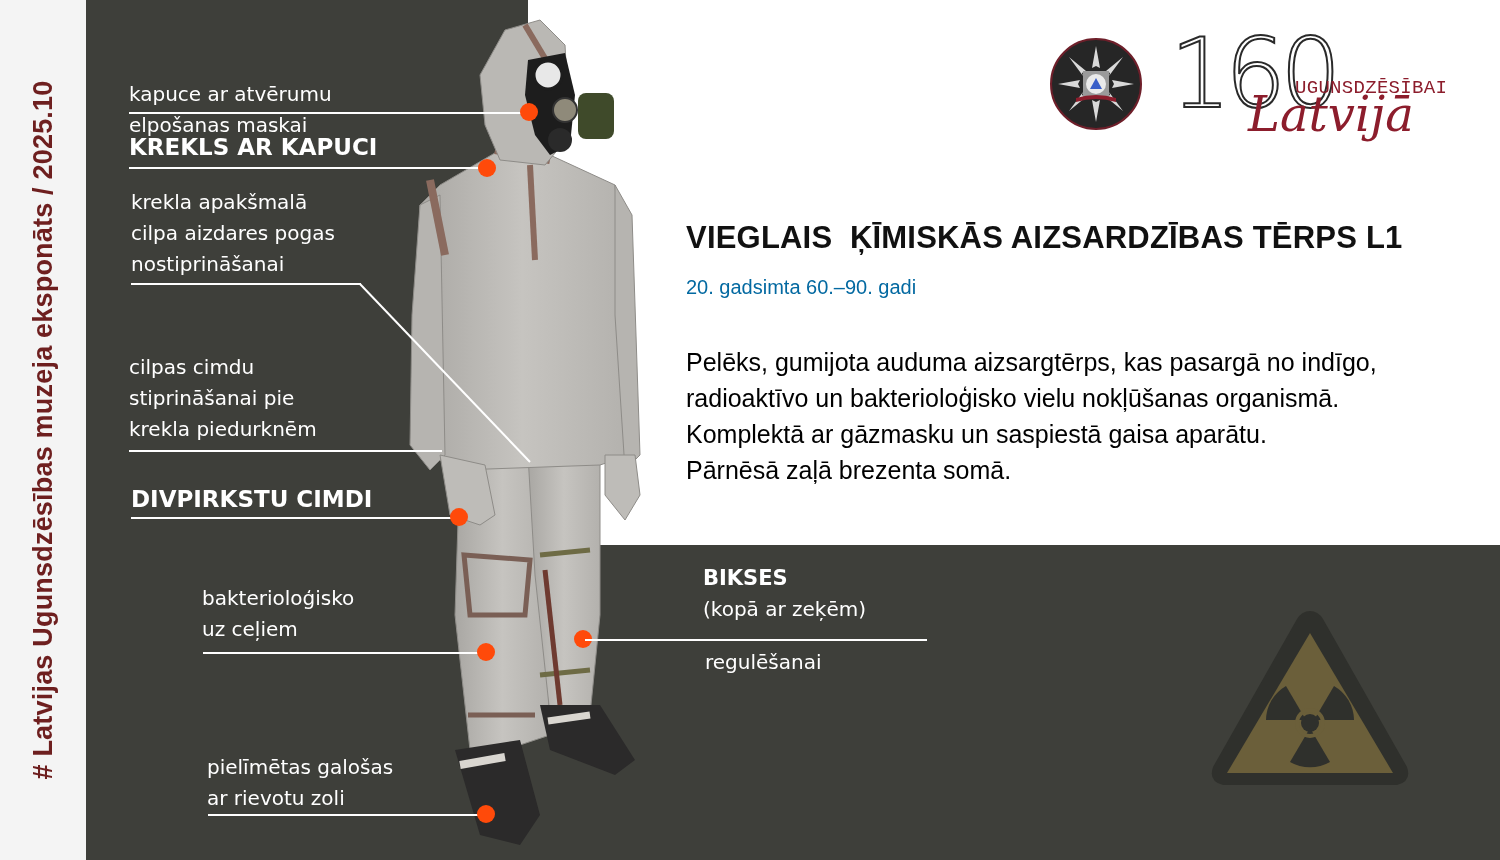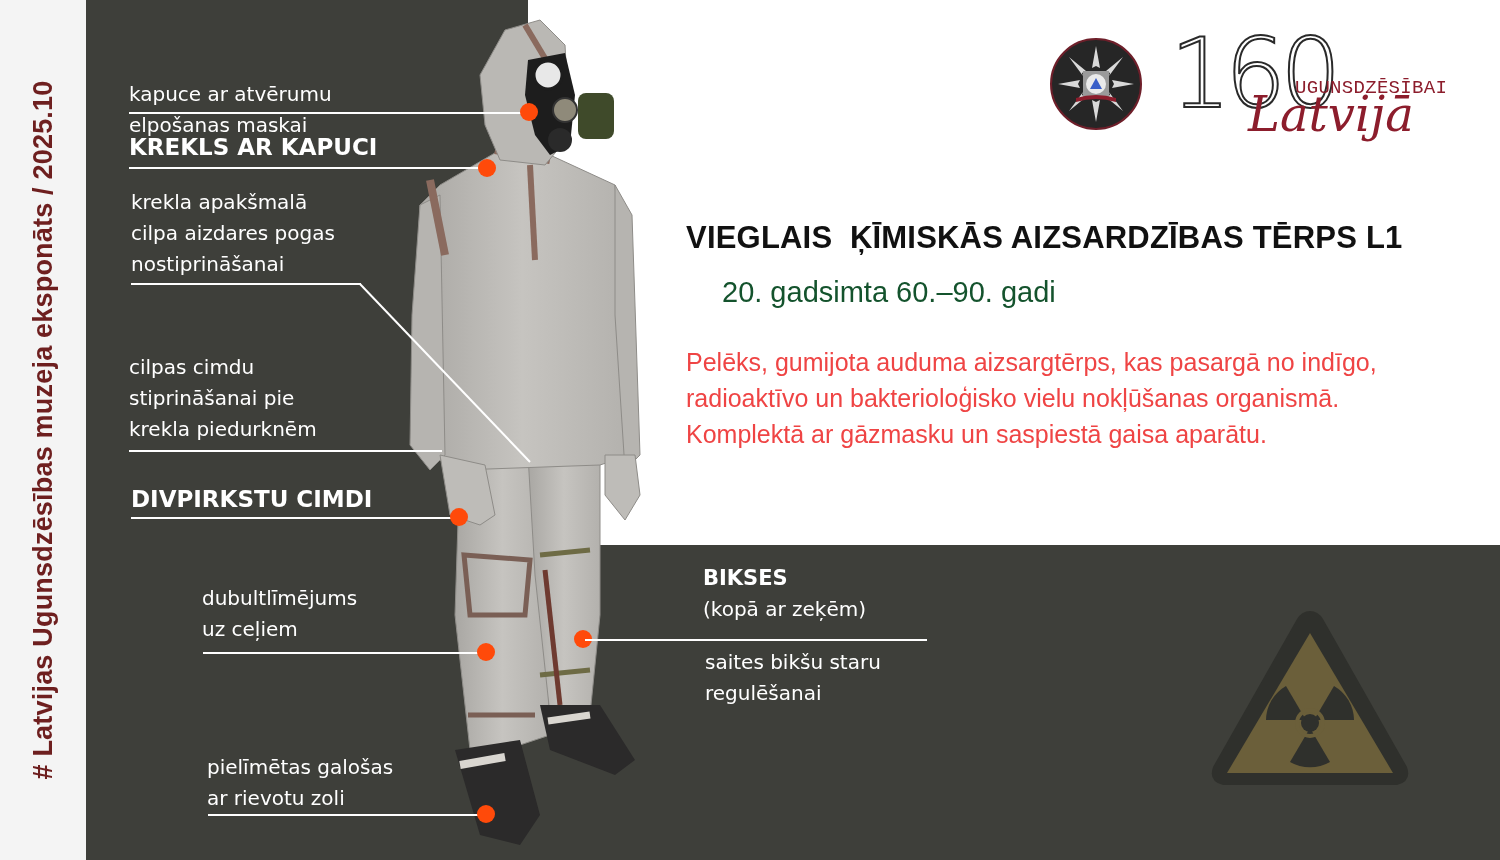--- a/index.html
+++ b/index.html
@@ -42,22 +42,22 @@
   .logo-160 .script {
     position: absolute; left: 78px; top: 52px;
     font-family: "DejaVu Serif", serif; font-style: italic; font-size: 48px; color: #8c1d2c; line-height: 1;
   }
 
   .title {
     position: absolute; left: 686px; top: 220px;
     font-family: "Liberation Sans", sans-serif; font-weight: bold; font-size: 31px;
     color: #111111; white-space: pre; letter-spacing: 0.2px;
   }
-  .subtitle { position: absolute; left: 686px; top: 276px; font-family: "Liberation Sans", sans-serif; font-size: 29px; color: #14532d; margin-left: 36px; }
-  .desc { position: absolute; left: 686px; top: 344px; font-family: "Liberation Sans", sans-serif; font-size: 25px; line-height: 36px; color: #ef4444; }
+  .subtitle { position: absolute; left: 686px; top: 276px; font-family: "Liberation Sans", sans-serif; font-size: 20px; color: #0369a1; }
+  .desc { position: absolute; left: 686px; top: 344px; font-family: "Liberation Sans", sans-serif; font-size: 25px; line-height: 36px; color: #000000; }
   .desc div { white-space: nowrap; }
 
   .hazard { position: absolute; left: 1205px; top: 603px; width: 210px; height: 190px; }
 </style>
 </head>
 <body>
 
 <div class="side-strip">
   <div class="side-text"># Latvijas Ugunsdzēsības muzeja eksponāts / 2025.10</div>
 </div>
@@ -137,39 +137,38 @@
   <div>stiprināšanai pie</div>
   <div>krekla piedurknēm</div>
 </div>
 <div class="line" style="left:129px; top:450px; width:313px;"></div>
 
 <div class="lbl head" style="left:131px; top:484px;">DIVPIRKSTU CIMDI</div>
 <div class="line" style="left:131px; top:517px; width:328px;"></div>
 <div class="dot" style="left:450px; top:508px;"></div>
 
 <div class="lbl" style="left:202px; top:583px;">
-  <div>dubultlīmējums</div>
+  <div>bakterioloģisko</div>
   <div>uz ceļiem</div>
 </div>
 <div class="line" style="left:203px; top:652px; width:284px;"></div>
 <div class="dot" style="left:477px; top:643px;"></div>
 
 <div class="lbl" style="left:207px; top:752px;">
   <div>pielīmētas galošas</div>
   <div>ar rievotu zoli</div>
 </div>
 <div class="line" style="left:208px; top:814px; width:278px;"></div>
 <div class="dot" style="left:477px; top:805px;"></div>
 
 <div class="lbl head" style="left:703px; top:563px; font-size:21px;">BIKSES</div>
 <div class="lbl" style="left:703px; top:594px;">(kopā ar zeķēm)</div>
 <div class="dot" style="left:574px; top:630px;"></div>
 <div class="line" style="left:585px; top:639px; width:342px;"></div>
 <div class="lbl" style="left:705px; top:647px;">
-  <div>saites bikšu staru</div>
   <div>regulēšanai</div>
 </div>
 
 <svg class="logo-badge" viewBox="0 0 92 92">
   <circle cx="46" cy="46" r="45" fill="#262626" stroke="#6e1f2a" stroke-width="2"></circle>
   <g fill="#d9d9d9">
     <polygon points="46,8 50,30 46,28 42,30"></polygon>
     <polygon points="46,84 50,62 46,64 42,62"></polygon>
     <polygon points="8,46 30,42 28,46 30,50"></polygon>
     <polygon points="84,46 62,42 64,46 62,50"></polygon>
@@ -189,20 +188,21 @@
   <div class="word">UGUNSDZĒSĪBAI</div>
   <div class="script">Latvijā</div>
 </div>
 
 <div class="title">VIEGLAIS  ĶĪMISKĀS AIZSARDZĪBAS TĒRPS L1</div>
 <div class="subtitle">20. gadsimta 60.–90. gadi</div>
 <div class="desc">
   <div>Pelēks, gumijota auduma aizsargtērps, kas pasargā no indīgo,</div>
   <div>radioaktīvo un bakterioloģisko vielu nokļūšanas organismā.</div>
   <div>Komplektā ar gāzmasku un saspiestā gaisa aparātu.</div>
+  <div>Pārnēsā zaļā brezenta somā.</div>
 </div>
 
 <svg class="hazard" viewBox="0 0 210 190">
   <path d="M105 8 Q113 8 118 16 L202 164 Q207 178 192 182 L18 182 Q3 178 8 164 L92 16 Q97 8 105 8 Z" fill="#2f302c"></path>
   <path d="M105 30 L188 170 L22 170 Z" fill="#6b5f3a"></path>
   <g fill="#2f302c" transform="translate(105,120)">
     <circle r="9"></circle>
     <path d="M0 0 L-20 -34 A40 40 0 0 0 -40 0 Z" transform="translate(-4,-3)"></path>
     <path d="M0 0 L20 -34 A40 40 0 0 1 40 0 Z" transform="translate(4,-3)"></path>
     <path d="M0 0 L-20 34 A40 40 0 0 0 20 34 Z" transform="translate(0,5)"></path>

